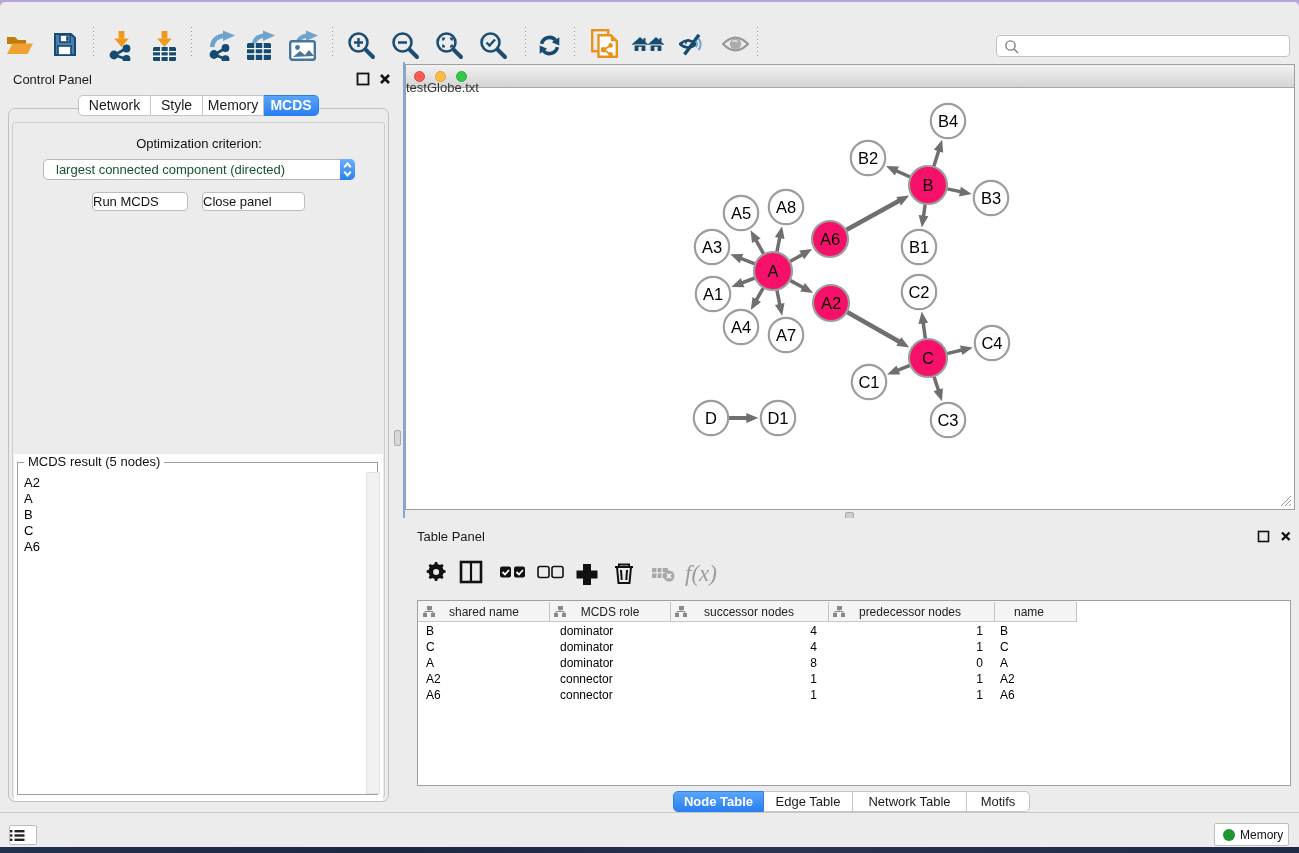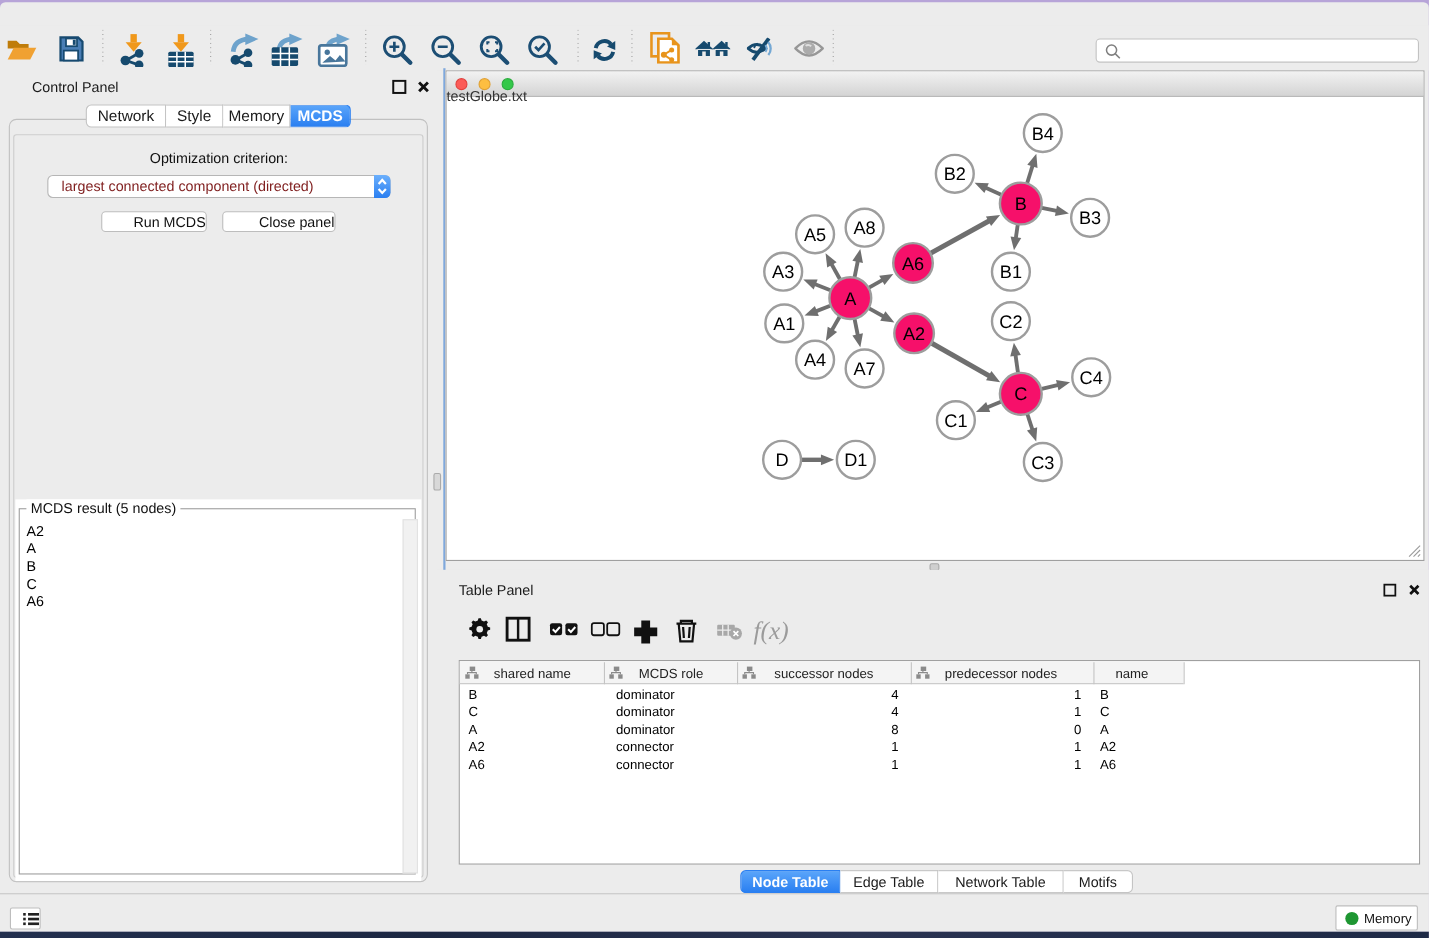--- a/index.html
+++ b/index.html
@@ -7,33 +7,33 @@
 #mainwin { position:absolute; left:0; top:2px; width:1299px; height:845px; background:#ececec; border-radius:5px 5px 0 0; overflow:hidden; }
 #titlebar { position:absolute; left:0; top:0; width:1299px; height:20px; background:linear-gradient(#f3f3f3,#d8d8d8); border-bottom:1px solid #b8b8b8; border-radius:5px 5px 0 0; }
 .tl { position:absolute; top:4px; width:13px; height:13px; border-radius:50%; }
 #titlebar .t { position:absolute; width:100%; text-align:center; top:3px; font-size:13px; color:#3c3c3c; margin-left:-5px; }
 #toolbar { position:absolute; left:0; top:21px; width:1299px; height:41px; background:#ececec; }
 .tsep { position:absolute; top:4px; height:32px; width:1px; background-image:linear-gradient(#9a9a9a 1px, transparent 1px); background-size:1px 4px; }
 .ticon { position:absolute; top:5px; }
 #searchbox { position:absolute; left:996px; top:12px; width:294px; height:22px; background:#fff; border:1px solid #c2c2c2; border-radius:4px; }
 
 #cpanel { position:absolute; left:0; top:60px; width:398px; height:750px; background:#ececec; }
-#cpanel .title { position:absolute; left:13px; top:10px; font-size:13px; color:#1a1a1a;margin-left:16px; }
+#cpanel .title { position:absolute; left:13px; top:10px; font-size:13px; color:#1a1a1a; }
 .winbtns { position:absolute; }
 #cpborder { position:absolute; left:8px; top:46px; width:381px; height:694px; border:1px solid #c0c0c0; border-radius:7px; }
 #cpinner { position:absolute; left:12px; top:60px; width:373px; height:676px; border:1px solid #cdcdcd; border-radius:3px; background:#ececec; }
 .seg { position:absolute; display:flex; font-size:14px; }
 .seg div { background:#fff; border:1px solid #c4c4c4; border-left:none; color:#1a1a1a; text-align:center; line-height:19px; height:21px; }
 .seg div:first-child { border-left:1px solid #c4c4c4; border-radius:5px 0 0 5px; }
 .seg div:last-child { border-radius:0 5px 5px 0; }
 .seg div.sel { background:linear-gradient(#5aa5fa,#2a7ff1); border-color:#2a7ff1; color:#fff;font-weight:bold; }
 #optlabel { position:absolute; left:0; width:398px; text-align:center; top:74px; font-size:13px; color:#111; }
-#dropdown { position:absolute; left:43px; top:97px; width:312px; height:21px; background:#fff; border:1px solid #b6b6b6; border-radius:5px; font-size:13px; color:#7f1d1d; line-height:19px; padding-left:12px; }
+#dropdown { position:absolute; left:43px; top:97px; width:312px; height:21px; background:#fff; border:1px solid #b6b6b6; border-radius:5px; font-size:13px; color:#14532d; line-height:19px; padding-left:12px; }
 #dropstep { position:absolute; right:-1px; top:-1px; width:15px; height:21px; border-radius:0 5px 5px 0; background:linear-gradient(#6cb0fc,#2a7ff1); }
-.btn { position:absolute; background:#fff; border:1px solid #bdbdbd; border-radius:4px; font-size:13px; color:#111; text-align:right; }
+.btn { position:absolute; background:#fff; border:1px solid #bdbdbd; border-radius:4px; font-size:13px; color:#111; text-align:left; }
 #resultbox { position:absolute; left:14px; top:392px; width:369px; height:347px; background:#fff; }
 #fieldset { position:absolute; left:3px; top:8px; width:361px; height:333px; border:1px solid #9e9e9e; }
 #fieldset .legend { position:absolute; left:6px; top:-9px; background:#fff; padding:0 4px; font-size:13px; color:#111; }
 #mcdslist { position:absolute; left:1px; top:8px; width:345px; height:322px; background:#fff; font-size:13px; color:#000; padding:4px 0 0 5px; line-height:16px; }
 #mcdssb { position:absolute; left:348px; top:9px; width:14px; height:322px; background:#f1f1f1; border:1px solid #e2e2e2; }
 
 #statusbar { position:absolute; left:0; top:810px; width:1299px; height:35px; background:#ececec; border-top:1px solid #c8c8c8; }
 #darkstrip { position:absolute; left:0; top:847px; z-index:50; width:1299px; height:6px; background:linear-gradient(90deg,#23304f,#1c2742 30%,#2a3352 60%,#1e2a46); }
 </style></head><body>
 <div id="mainwin">

